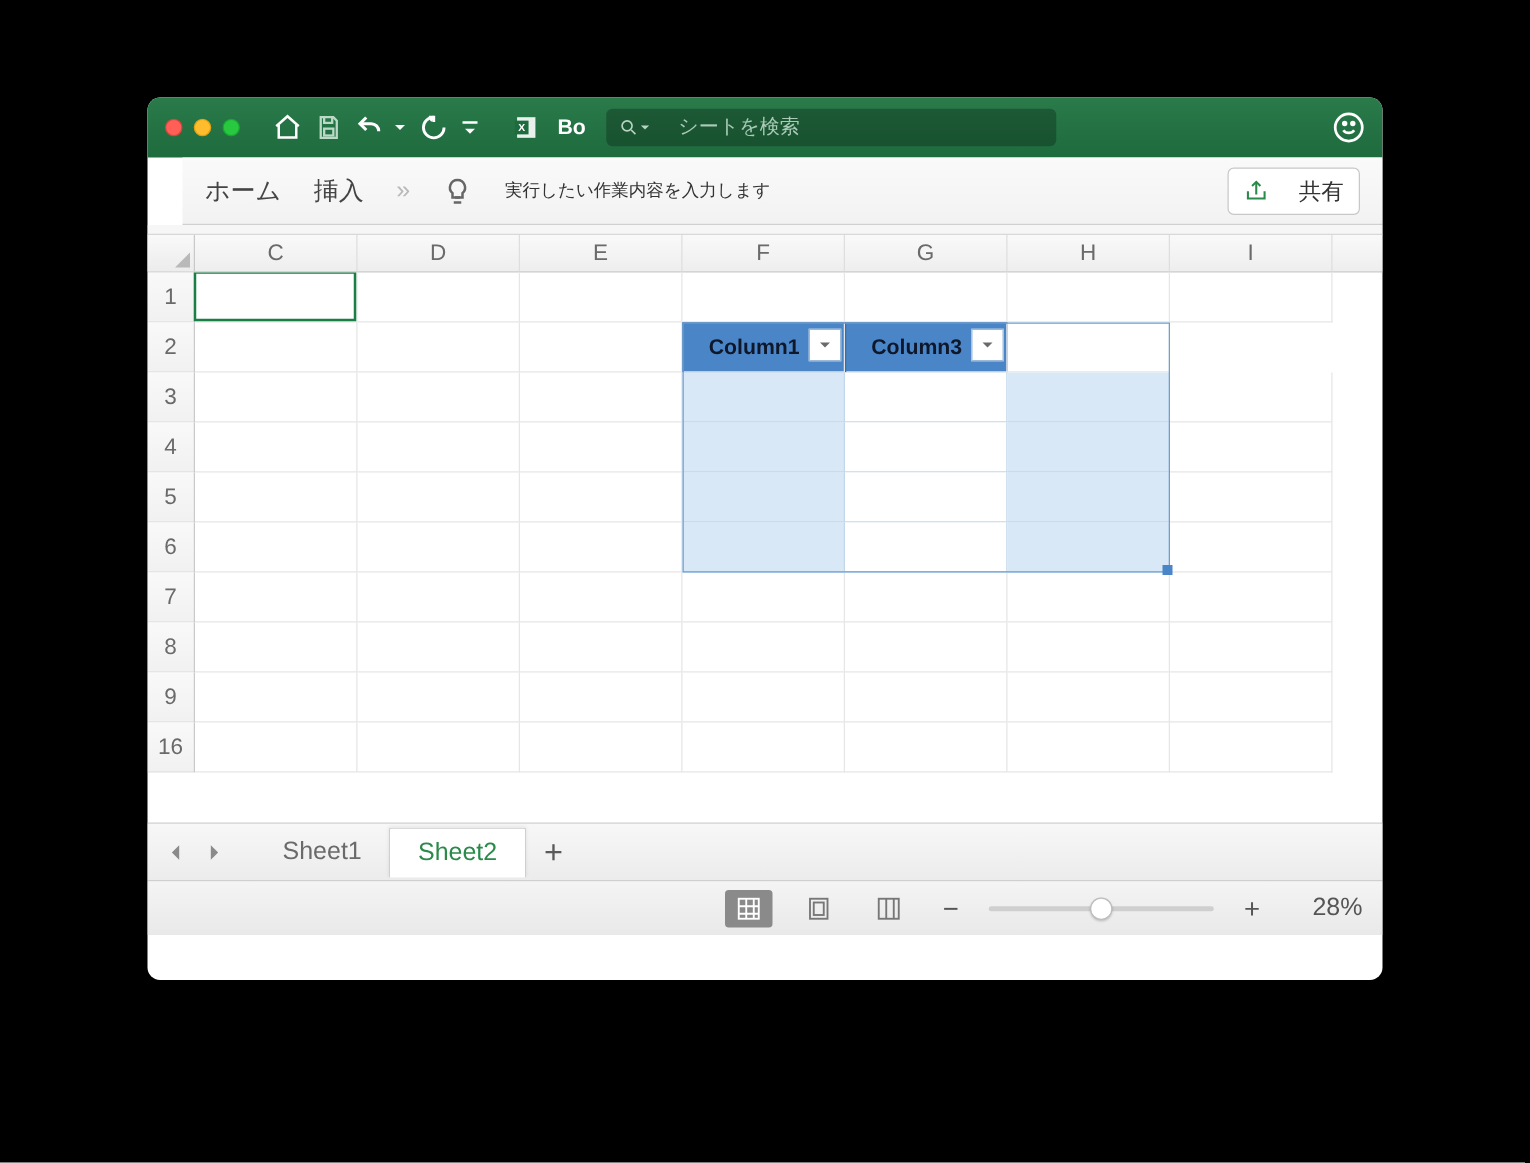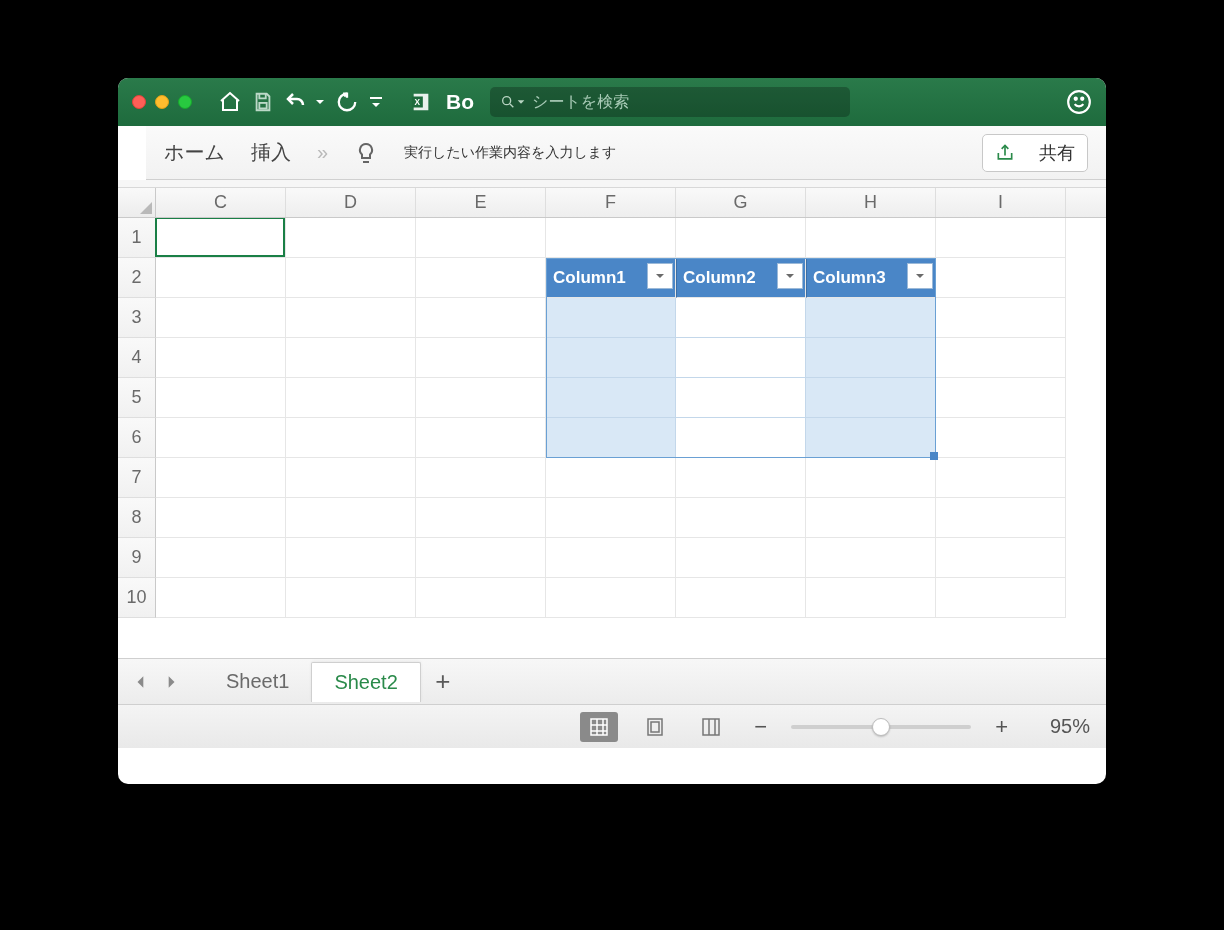--- a/index.html
+++ b/index.html
@@ -9,24 +9,24 @@
 
 .titlebar { height: 48px; background: linear-gradient(#2a7a4a, #1e6b3d); display: flex; align-items: center; padding: 0 14px; gap: 10px; }
 .traffic { display: flex; gap: 9px; margin-right: 16px; }
 .dot { width: 14px; height: 14px; border-radius: 50%; }
 .dot.red { background: #ff5f57; border: 1px solid #e24238; }
 .dot.yellow { background: #ffbd2e; border: 1px solid #e1a116; }
 .dot.green { background: #28c940; border: 1px solid #17a82e; }
 .tb-icon { color: #fff; display: flex; align-items: center; justify-content: center; cursor: pointer; }
 .tb-sep { width: 6px; }
 .searchbox { flex: 1; max-width: 360px; height: 30px; background: rgba(0,0,0,0.25); border-radius: 5px; display: flex; align-items: center; padding: 0 10px; color: #b8d4c2; margin-left: 6px; }
-.searchbox input { background: transparent; border: none; outline: none; color: #fff; font-size: 16px; margin-left: 6px; flex: 1; }
+.searchbox input { background: transparent; border: none; outline: none; color: #fff; font-size: 16px; margin-left: 22px; flex: 1; }
 .searchbox input::placeholder { color: #a9cbb7; }
 .smiley { margin-left: auto; color: #fff; }
-.doc-title { color: #fff; font-size: 21px; font-weight: 600; margin-left: 4px; }
+.doc-title { color: #fff; font-size: 17px; font-weight: 600; margin-left: 4px; }
 
 
 .ribbon { height: 54px; background: linear-gradient(#fafafa,#f2f2f2); border-bottom: 1px solid #d0d0d0; display: flex; align-items: center; padding: 0 18px; gap: 26px; margin-left: 28px; }
 .tab { font-size: 20px; color: #444; cursor: pointer; }
 .chev { color: #b9b9b9; font-size: 20px; }
 .bulb { color: #666; display: flex; align-items: center; }
 .tellme { font-size: 14px; color: #333; }
 .share-btn { margin-left: auto; border: 1px solid #c8c8c8; background: #fff; border-radius: 5px; padding: 6px 12px; display: flex; align-items: center; gap: 24px; font-size: 18px; color: #333; cursor: pointer; }
 .share-btn svg { color: #2a8a4a; }
 
@@ -42,21 +42,21 @@
 
 .grid { position: relative; }
 .row { display: flex; height: 40px; }
 .rowhdr { width: 38px; border-right: 1px solid #c9c9c9; border-bottom: 1px solid #dedede; background: linear-gradient(#f9f9f9,#f1f1f1); display: flex; align-items: center; justify-content: center; color: #6a6a6a; font-size: 18px; }
 .cell { width: 130px; border-right: 1px solid #e6e6e6; border-bottom: 1px solid #e6e6e6; position: relative; }
 
 
 .active-outline { position: absolute; border: 2px solid #1a7f46; pointer-events: none; }
 
 
-.tbl-header { background: #4a86c7; color: #ffffff; font-weight: 700; display: flex; align-items: center; padding-left: 6px; font-size: 17px; border-top: 1px solid #3a6ea5; border-left: 1px solid #3a6ea5; }
+.tbl-header { background: #4a86c7; color: #0f172a; font-weight: 700; display: flex; align-items: center; padding-left: 20px; font-size: 17px; border-top: 1px solid #3a6ea5; border-left: 1px solid #3a6ea5; }
 .tbl-header .filter { position: absolute; right: 2px; top: 4px; width: 26px; height: 26px; background: #fff; border: 1px solid #9bb9d8; display: flex; align-items: center; justify-content: center; }
 .tbl-header .filter svg { color: #6a6a6a; }
 .tbl-band { background: #d9e8f6; border-right: 1px solid #c3d7ea; border-bottom: 1px solid #c3d7ea; }
 .tbl-plain { background: #fff; border-right: 1px solid #c3d7ea; border-bottom: 1px solid #c3d7ea; }
 .tbl-outline { position: absolute; border: 1px solid #6aa0d4; pointer-events: none; }
 .tbl-handle { position: absolute; width: 8px; height: 8px; background: #4a86c7; }
 
 
 .sheettabs { height: 46px; background: linear-gradient(#f7f7f7,#ececec); border-top: 1px solid #cfcfcf; display: flex; align-items: center; padding: 12px 8px; }
 .navbtn { width: 30px; height: 30px; display: flex; align-items: center; justify-content: center; color: #8a8a8a; cursor: pointer; }
@@ -198,28 +198,20 @@
         <div class="cell"></div>
         <div class="cell"></div>
       </div>
       <div class="row">
         <div class="rowhdr">2</div>
         <div class="cell"></div>
         <div class="cell"></div>
         <div class="cell"></div>
         <div class="cell tbl-header">
           <span>Column1</span>
-          <div class="filter">
-            <svg width="12" height="12" viewBox="0 0 12 12" fill="currentColor">
-              <path d="M2 4l4 4 4-4z"></path>
-            </svg>
-          </div>
-        </div>
-        <div class="cell tbl-header">
-          <span>Column2</span>
           <div class="filter">
             <svg width="12" height="12" viewBox="0 0 12 12" fill="currentColor">
               <path d="M2 4l4 4 4-4z"></path>
             </svg>
           </div>
         </div>
         <div class="cell tbl-header">
           <span>Column3</span>
           <div class="filter">
             <svg width="12" height="12" viewBox="0 0 12 12" fill="currentColor">
@@ -293,21 +285,21 @@
         <div class="rowhdr">9</div>
         <div class="cell"></div>
         <div class="cell"></div>
         <div class="cell"></div>
         <div class="cell"></div>
         <div class="cell"></div>
         <div class="cell"></div>
         <div class="cell"></div>
       </div>
       <div class="row">
-        <div class="rowhdr">10</div>
+        <div class="rowhdr">16</div>
         <div class="cell"></div>
         <div class="cell"></div>
         <div class="cell"></div>
         <div class="cell"></div>
         <div class="cell"></div>
         <div class="cell"></div>
         <div class="cell"></div>
       </div>
       <div class="active-outline" style="left: 37px; top: -1px; width: 130px; height: 40px;"></div>
       <div class="tbl-outline" style="left: 428px; top: 40px; width: 390px; height: 200px;"></div>
@@ -348,16 +340,16 @@
       <svg width="20" height="20" viewBox="0 0 20 20" fill="none" stroke="currentColor" stroke-width="1.5">
           <rect x="2" y="2" width="16" height="16"></rect>
           <path d="M8 2v16M14 2v16"></path>
         </svg>
     </div>
     <span class="zoom-minus">−</span>
     <div class="slider">
         <div class="thumb"></div>
       </div>
     <span class="zoom-plus">+</span>
-    <span class="zoom-pct">95%</span>
+    <span class="zoom-pct">28%</span>
   </div>
 
 </div>
 
 </body></html>

